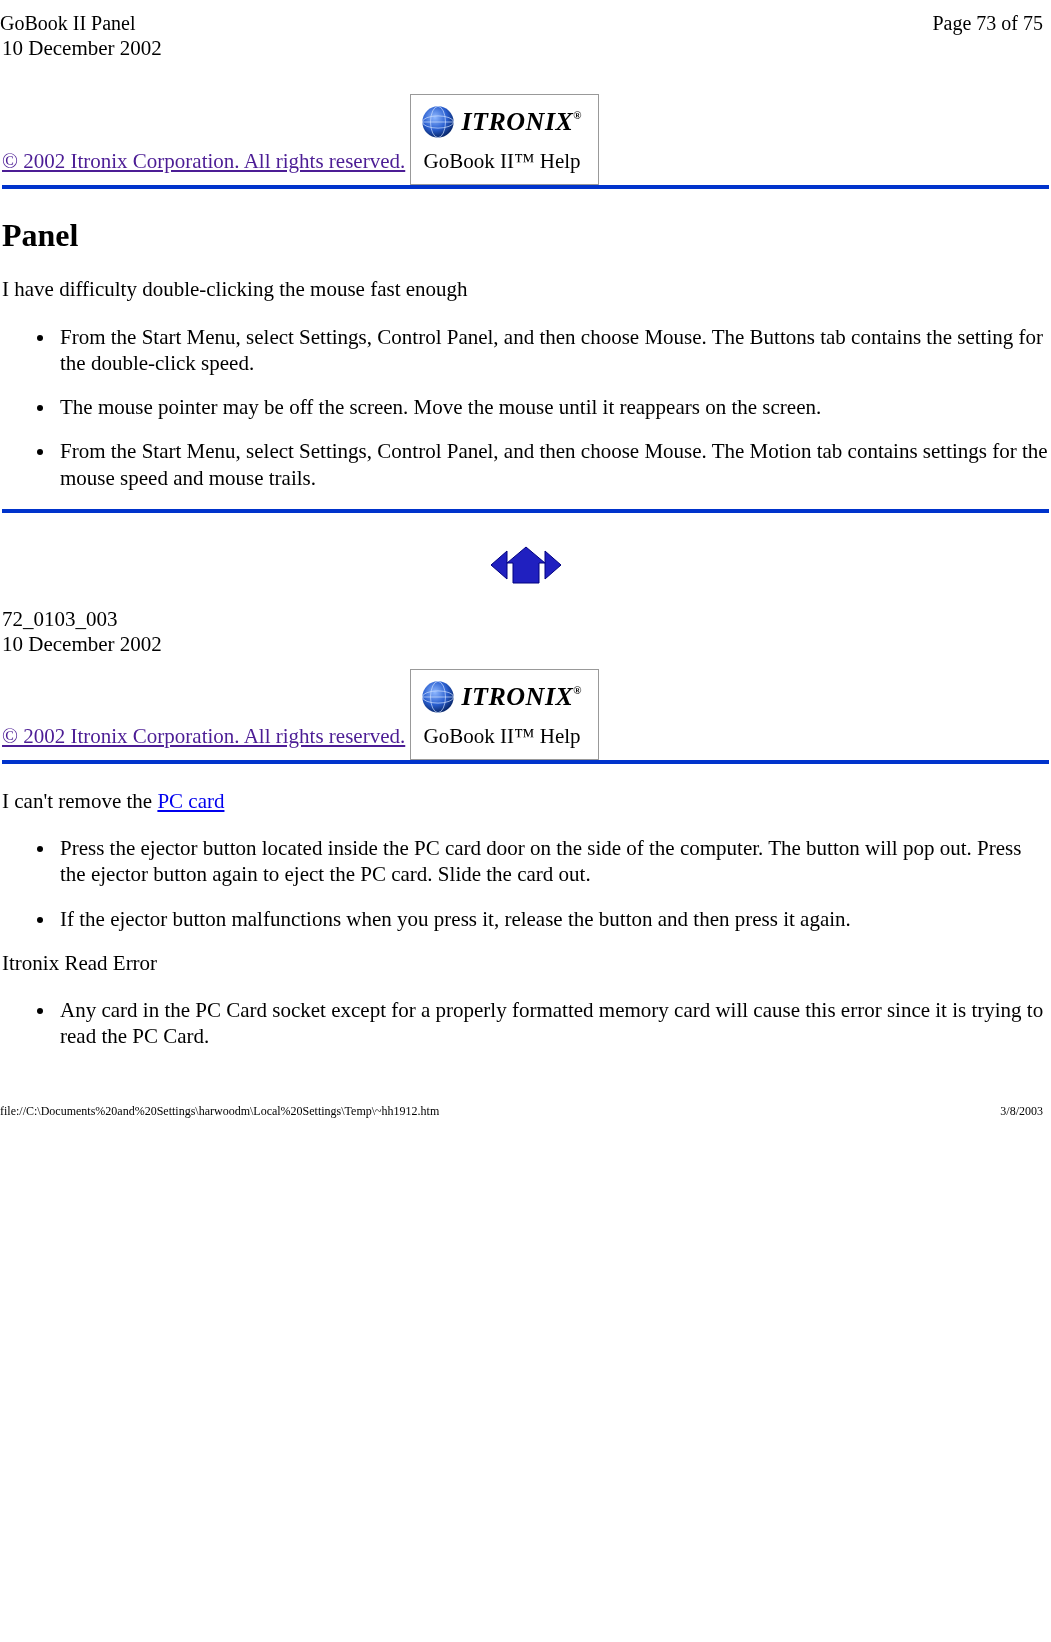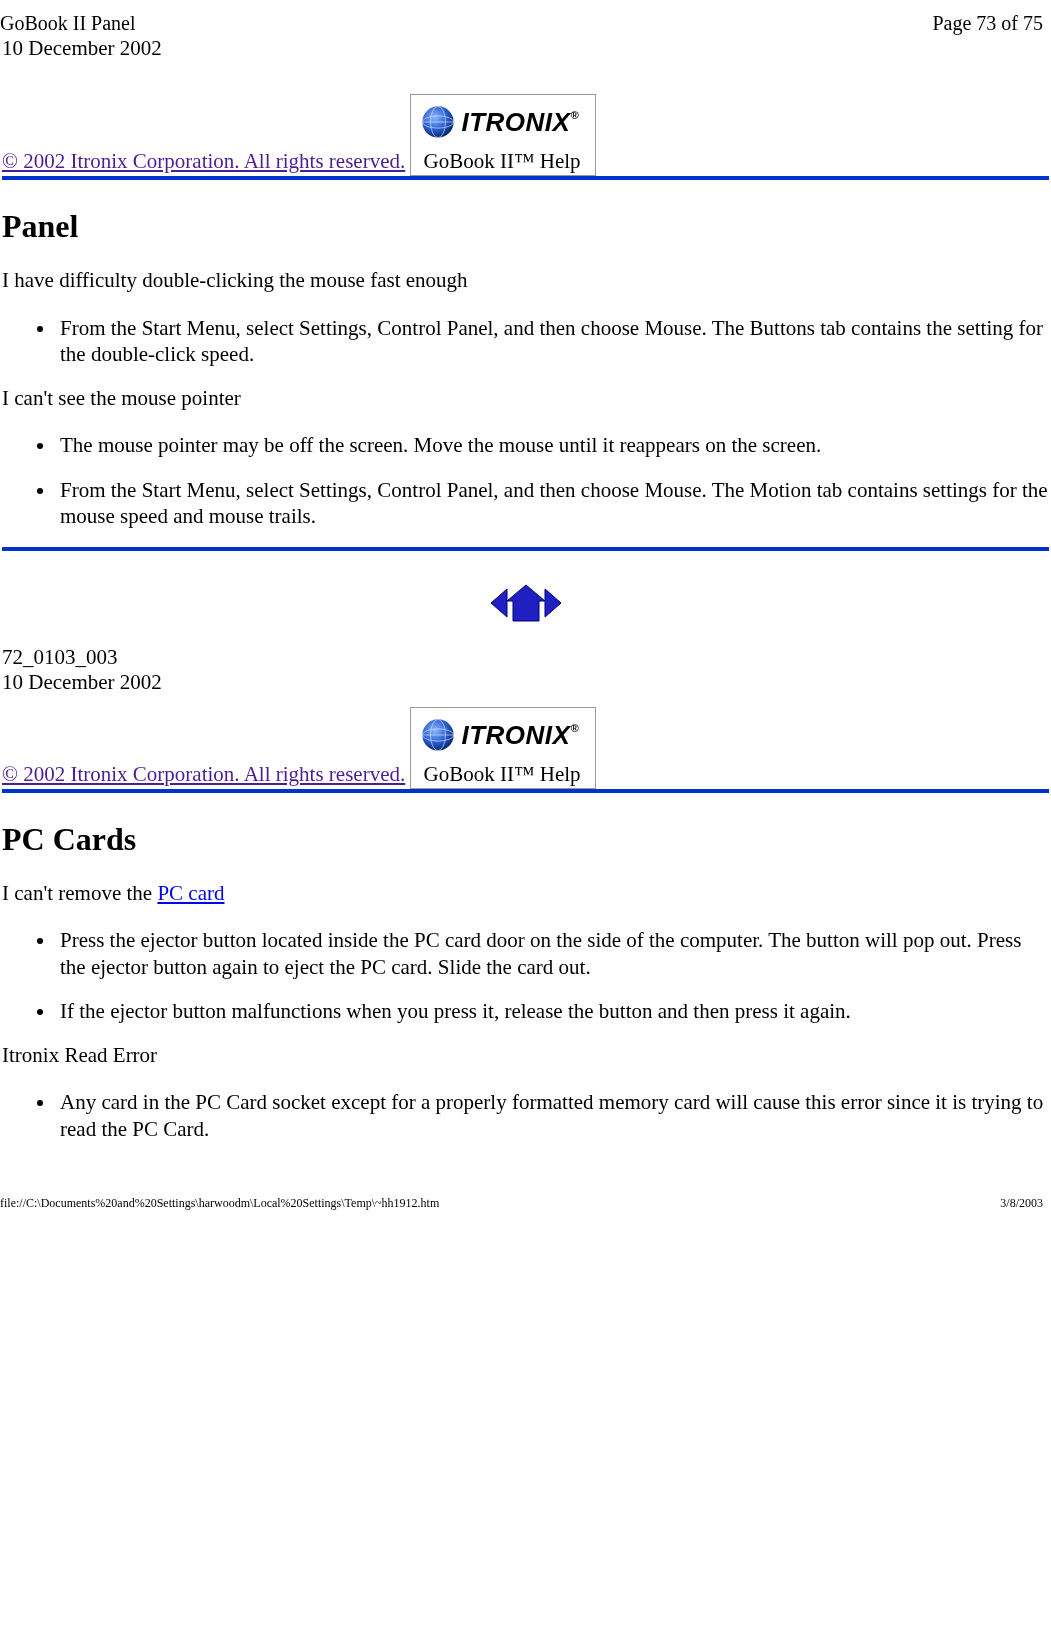--- a/index.html
+++ b/index.html
@@ -35,34 +35,34 @@
       display: flex;
       align-items: center;
       padding: 10px 16px 6px 10px;
     }
     .globe-icon {
       width: 34px;
       height: 34px;
       margin-right: 6px;
     }
     .itronix-text {
-      font-family: Liberation Sans, sans-serif;
+      font-family: Liberation Serif, serif;
       font-weight: 900;
       font-size: 26px;
       letter-spacing: 0.5px;
       font-style: italic;
     }
     .reg-mark {
       font-size: 11px;
       vertical-align: top;
       position: relative;
       top: 2px;
     }
     .gobook-help {
-      padding: 4px 0 1px 12px;
+      padding: 4px 0 10px 12px;
       font-size: 21px;
     }
     .blue-divider {
       border: none;
       border-top: 4px solid #0033cc;
       margin: 0 0 24px 0;
     }
     h2 {
       font-size: 32px;
       font-weight: bold;
@@ -140,21 +140,20 @@
   </div>
   <hr class="blue-divider">
 
   <h2>Panel</h2>
 
   <p class="body-text">I have difficulty double-clicking the mouse fast enough</p>
   <ul>
     <li>From the Start Menu, select Settings, Control Panel, and then choose Mouse.  The Buttons tab contains the setting for the double-click speed.</li>
   </ul>
 
-  <p class="body-text">I can't see the mouse pointer</p>
   <ul>
     <li>The mouse pointer may be off the screen. Move the mouse until it reappears on the screen.</li>
     <li>From the Start Menu, select Settings, Control Panel, and then choose Mouse.  The Motion tab contains settings for the mouse speed and mouse trails.</li>
   </ul>
 
   <hr class="thin-blue-divider">
 
   <div class="nav-icons">
     <svg width="110" height="44" viewBox="0 0 110 44">
       <g>
@@ -180,21 +179,20 @@
         <ellipse cx="50" cy="50" rx="46" ry="18" fill="none" stroke="#cfe0ff" stroke-width="2"></ellipse>
         <ellipse cx="50" cy="50" rx="22" ry="46" fill="none" stroke="#cfe0ff" stroke-width="2"></ellipse>
         <line x1="4" y1="50" x2="96" y2="50" stroke="#cfe0ff" stroke-width="2"></line>
       </svg>
       <span class="itronix-text"><span>ITRONIX</span><span class="reg-mark">®</span></span>
     </div>
     <div class="gobook-help">GoBook II™ Help</div>
   </div>
   <hr class="blue-divider">
 
-  <h2>PC Cards</h2>
 
   <p class="body-text">
     <span>I can't remove the </span><a href="#" class="inline-link">PC card</a>
   </p>
   <ul>
     <li>Press the ejector button located inside the PC card door on the side of the computer. The button will pop out. Press the ejector button again to eject the PC card.  Slide the card out.</li>
     <li>If the ejector button malfunctions when you press it, release the button and then press it again.</li>
   </ul>
 
   <p class="body-text">Itronix Read Error</p>

